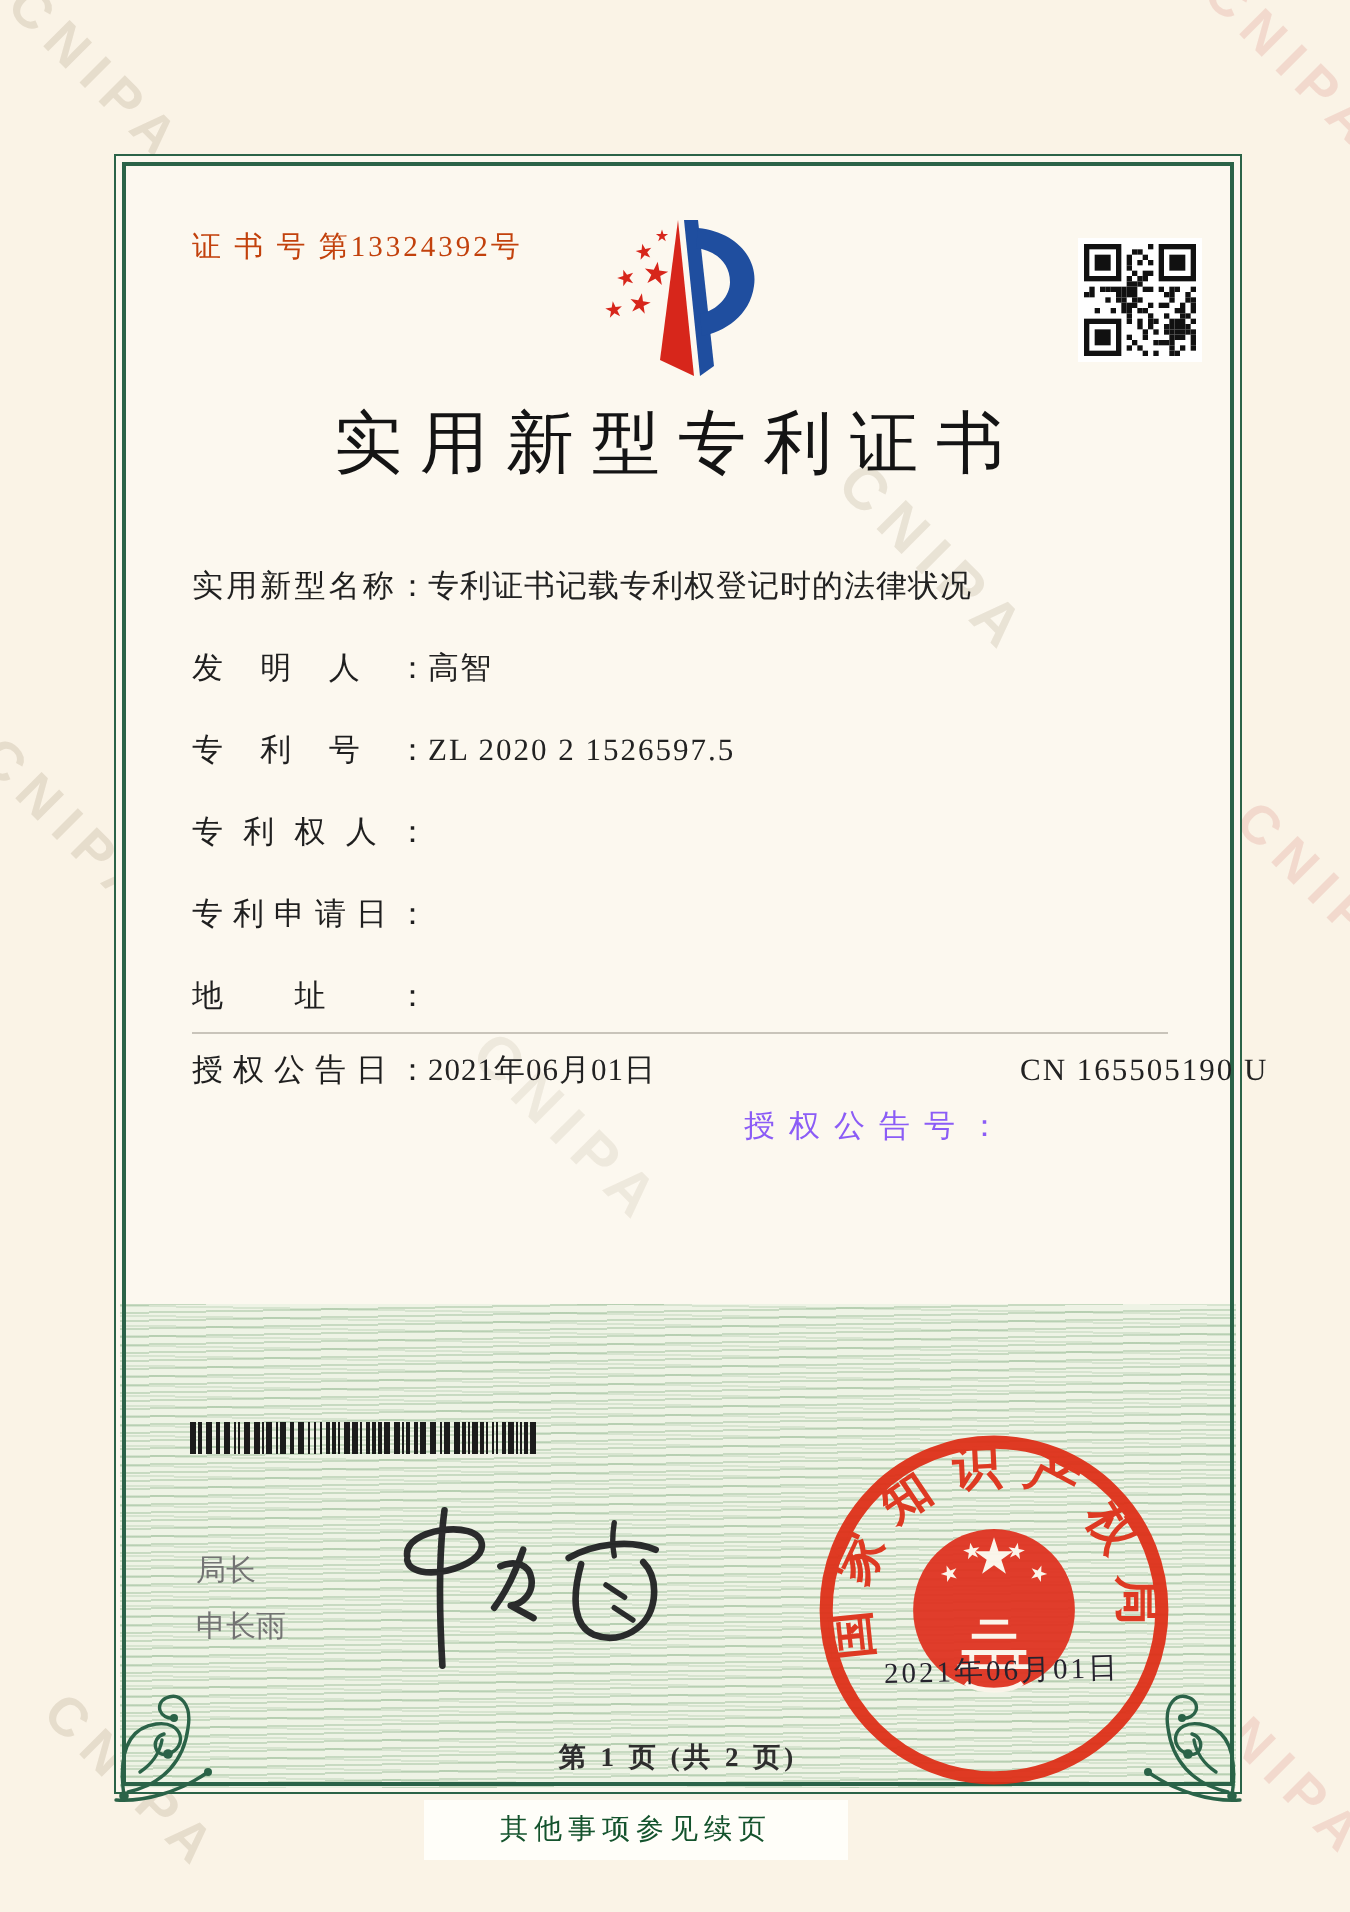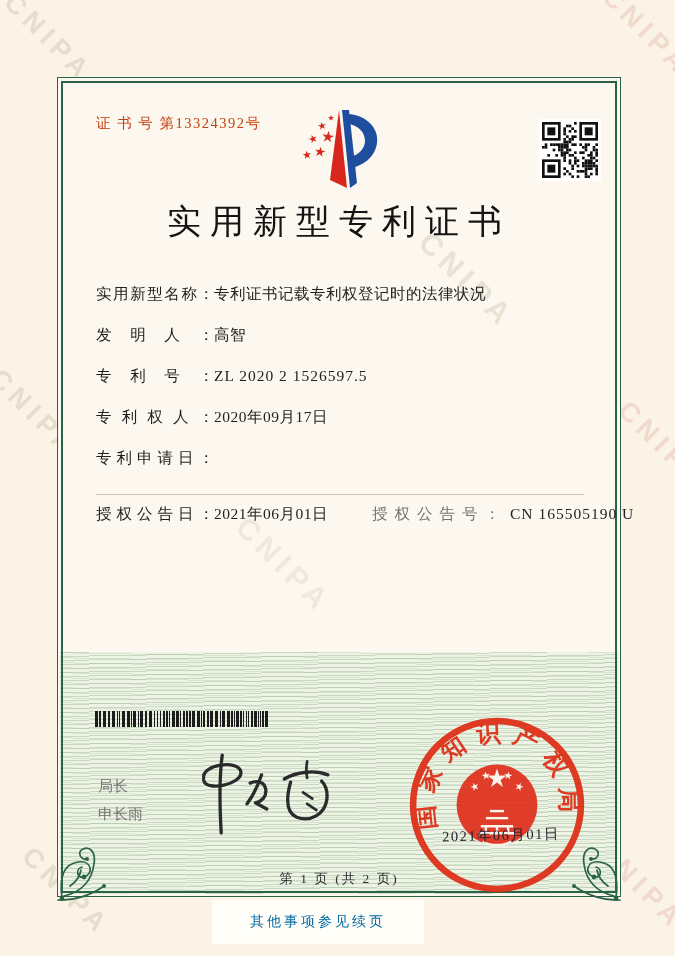--- a/index.html
+++ b/index.html
@@ -52,43 +52,43 @@
   .frow{display:flex;margin-bottom:13px;line-height:22px;align-items:flex-start;}
   .flabel{
     flex:0 0 118px;display:inline-block;text-align:justify;text-align-last:justify;
     color:#1f1f1f;
   }
   .fvalue{flex:1;letter-spacing:.5px;}
   .fvalue.num{letter-spacing:1px;}
   .frow.gap{margin-bottom:19px;}
   .divider{border:0;border-top:1px solid #c9c4ba;margin:2px 0 8px 0;}
   .frow.last .fvalue{flex:0 0 158px;}
-  .flabel2{flex:0 0 128px;display:inline-block;text-align:justify;text-align-last:justify;color:#737373;}
+  .flabel2{flex:0 0 128px;display:inline-block;text-align:justify;text-align-last:justify;color:#8b5cf6;margin-top:28px;}
   
   .paras{position:absolute;left:38px;top:482px;width:490px;font-size:13.8px;line-height:22px;color:#333;letter-spacing:.4px;}
   .paras p{text-indent:2em;}
   
   .barcode{position:absolute;left:37px;top:633px;width:176px;height:16px;}
   .signer{position:absolute;left:40px;top:694px;font-family:"Liberation Sans","DejaVu Sans",sans-serif;font-size:15px;color:#737373;line-height:28px;}
   .signature{position:absolute;left:131px;top:672px;width:170px;height:88px;}
   .seal{position:absolute;left:348px;top:636px;width:182px;height:182px;opacity:.93;}
   .seal svg{width:100%;height:100%;}
   .seal-date{
     position:absolute;left:350px;top:748px;width:186px;text-align:center;
     font-size:14.5px;letter-spacing:1.5px;color:#26232e;transform:rotate(-1.5deg);z-index:4;
   }
-  .page-footer{position:absolute;left:0;right:0;top:792px;text-align:center;font-size:13.5px;letter-spacing:2px;color:#2e2e2e;}
+  .page-footer{position:absolute;left:0;right:0;top:792px;text-align:center;font-size:13.5px;letter-spacing:2px;color:#2e2e2e;font-weight:bold;}
   .corner{position:absolute;width:72px;height:96px;z-index:4;}
   .corner.bl{left:-4px;bottom:-6px;}
   .corner.br{right:-4px;bottom:-6px;transform:scaleX(-1);}
   
   .note-box{
-    position:absolute;left:212px;top:900px;width:212px;height:44px;background:#fffef9;
+    position:absolute;left:212px;top:900px;width:212px;height:30px;background:#fffef9;
     display:flex;align-items:center;justify-content:center;z-index:2;
-    font-size:14px;letter-spacing:3px;color:#0369a1;
+    font-size:14px;letter-spacing:3px;color:#14532d;
   }
 </style>
 </head>
 <body>
 
 <div class="wm" style="left:-8px;top:22px;">CNIPA</div>
 <div class="wm pink" style="left:590px;top:16px;">CNIPA</div>
 <div class="wm" style="left:-22px;top:398px;">CNIPA</div>
 <div class="wm pink" style="left:606px;top:430px;">CNIPA</div>
 <div class="wm" style="left:10px;top:876px;">CNIPA</div>
@@ -259,26 +259,26 @@
       <div class="frow gap">
         <span class="flabel">发明人：</span>
         <span class="fvalue">高智</span>
       </div>
       <div class="frow gap">
         <span class="flabel">专利号：</span>
         <span class="fvalue num">ZL 2020 2 1526597.5</span>
       </div>
       <div class="frow gap">
         <span class="flabel">专利权人：</span>
-        <span class="fvalue">2020年09月17日</span>
       </div>
       <div class="frow gap">
         <span class="flabel">专利申请日：</span>
       </div>
       <div class="frow" style="margin-bottom:6px;">
+        <span class="flabel">地址：</span>
       </div>
       <hr class="divider">
       <div class="frow last">
         <span class="flabel">授权公告日：</span>
         <span class="fvalue">2021年06月01日</span>
         <span class="flabel2">授权公告号：</span>
         <span class="fvalue num" style="padding-left:10px;">CN 165505190 U</span>
       </div>
     </div>
 

